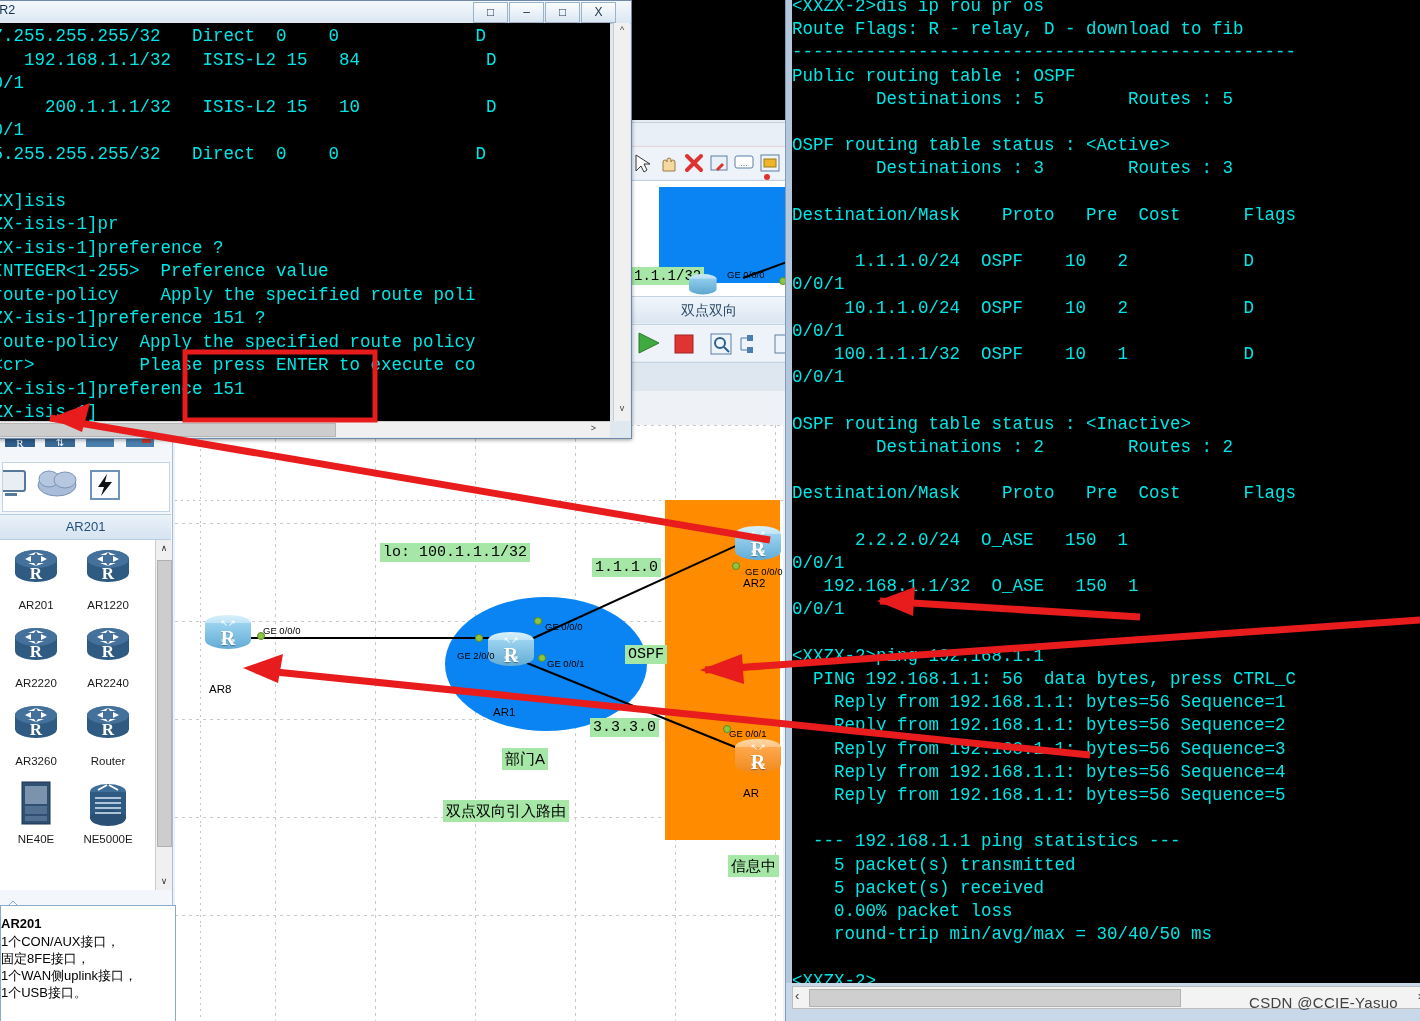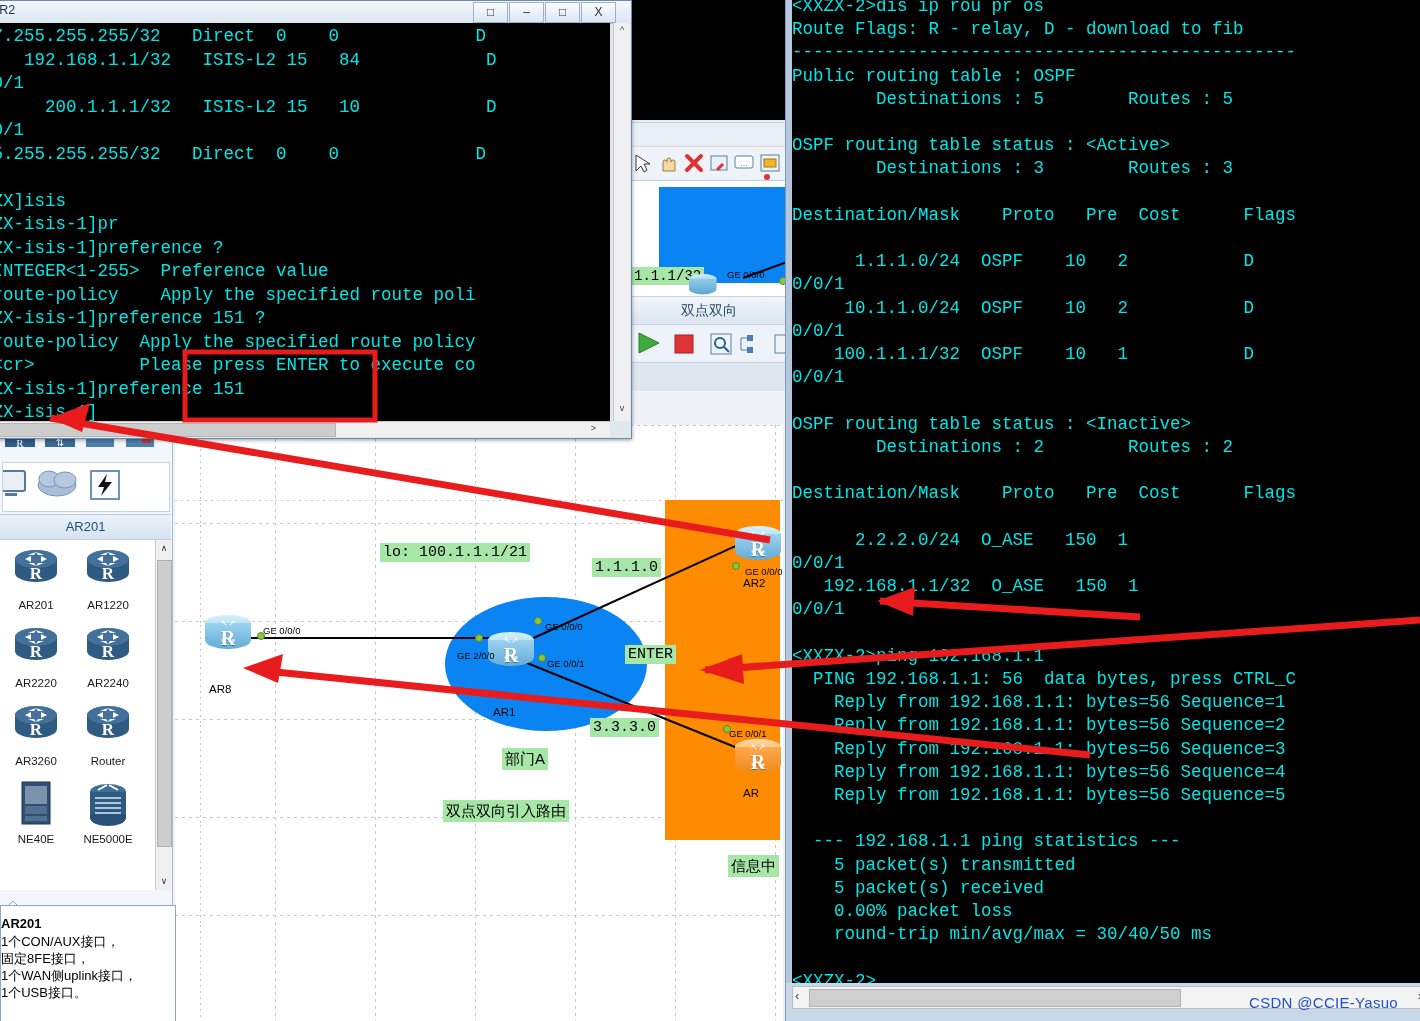--- a/index.html
+++ b/index.html
@@ -85,21 +85,21 @@
   
   #term-right{left:785px;top:-8px;width:638px;height:1029px;background:#c8d8e8;border:1px solid #7f9dbb;}
   #term-right .scr{position:absolute;left:6px;top:2px;width:631px;height:988px;background:#000;overflow:hidden;}
   #term-right pre{margin:0;padding:0;color:#00E6E6;
       font-family:"Liberation Mono",monospace;font-size:17.5px;line-height:23.2px;white-space:pre;}
   #term-right .hsb{position:absolute;left:6px;top:993px;width:631px;height:21px;
       background:#f3f3f3;border:1px solid #bcbcbc;}
   #term-right .hsb .thumb{position:absolute;left:16px;top:2px;width:370px;height:16px;background:#cfcfcf;border:1px solid #b2b2b2;}
   #term-right .hsb .lft{position:absolute;left:2px;top:1px;font-size:13px;color:#444;}
   #term-right .hsb .rgt{position:absolute;right:2px;top:1px;font-size:13px;color:#444;}
-  #wmark{position:absolute;right:22px;top:994px;font-size:15px;color:#1d4ed8;letter-spacing:.3px;}
+  #wmark{position:absolute;right:22px;top:994px;font-size:15px;color:#404040;letter-spacing:.3px;}
   #term-right .vstrip{position:absolute;left:0px;top:2px;width:6px;height:988px;background:#b4c7dc;}
 
   
   #inset{left:628px;top:0;width:160px;height:390px;background:#e6ecf3;border-left:1px solid #8fa8c1;}
   #inset .blk{position:absolute;left:2px;top:0;width:158px;height:120px;background:#000;}
   #inset .sep{position:absolute;left:2px;top:122px;width:156px;height:22px;background:#e9eff6;border-top:1px solid #c3d2e1;}
   #inset .tools{position:absolute;left:2px;top:146px;width:156px;height:32px;background:#eef3f9;border-top:1px solid #d0040022;}
   #inset .redline{position:absolute;left:2px;top:148px;width:156px;height:2px;background:#e03030;}
   #inset .canv{position:absolute;left:2px;top:180px;width:156px;height:116px;background:#fff;border-top:1px solid #c3d2e1;}
   #inset .cblue{position:absolute;left:28px;top:6px;width:132px;height:96px;background:#0B84F3;}
@@ -138,23 +138,23 @@
   <div class="link" style="left:72px;top:212px;width:255px;"></div>
   <div class="link" style="left:352px;top:215px;width:232px;transform:rotate(-24.5deg);"></div>
   <div class="link" style="left:352px;top:237px;width:225px;transform:rotate(22deg);"></div>
 
   <div class="dot" style="left:82px;top:207px"></div>
   <div class="dot" style="left:300px;top:209px"></div>
   <div class="dot" style="left:359px;top:192px"></div>
   <div class="dot" style="left:363px;top:229px"></div>
   <div class="dot" style="left:557px;top:137px"></div>
   <div class="dot" style="left:548px;top:300px"></div>
-<div class="grn" style="left: 205px; top: 118px;">lo: 100.1.1.1/21</div>
+<div class="grn" style="left: 205px; top: 118px;">lo: 100.1.1.1/32</div>
     <div class="grn" style="left: 417px; top: 133px;">1.1.1.0</div>
-    <div class="grn" style="left: 450px; top: 220px;">ENTER</div>
+    <div class="grn" style="left: 450px; top: 220px;">OSPF</div>
     <div class="grn" style="left: 415px; top: 293px;">3.3.3.0</div>
     <div class="grn cjk" style="left: 327px; top: 323px; font-size: 15px; line-height: 20px;">部门A</div>
     <div class="grn cjk" style="left: 268px; top: 375px; font-size: 15px; line-height: 20px;">双点双向引入路由</div>
     <div class="grn cjk" style="left: 553px; top: 430px; font-size: 15px; line-height: 20px; font-family: Liberation Serif, serif;">信息中</div>
     <div class="rtr" style="left: 30px; top: 190px;">
       <div class="cap" style="background:linear-gradient(#d8f0fb,#a5d8f1)"></div>
       <div class="body" style="background:linear-gradient(#9bd3ef,#64acd6)"></div>
       <div class="arrows">↖↗<br>↙↘</div>
       <div class="rletter">R</div>
     </div>

